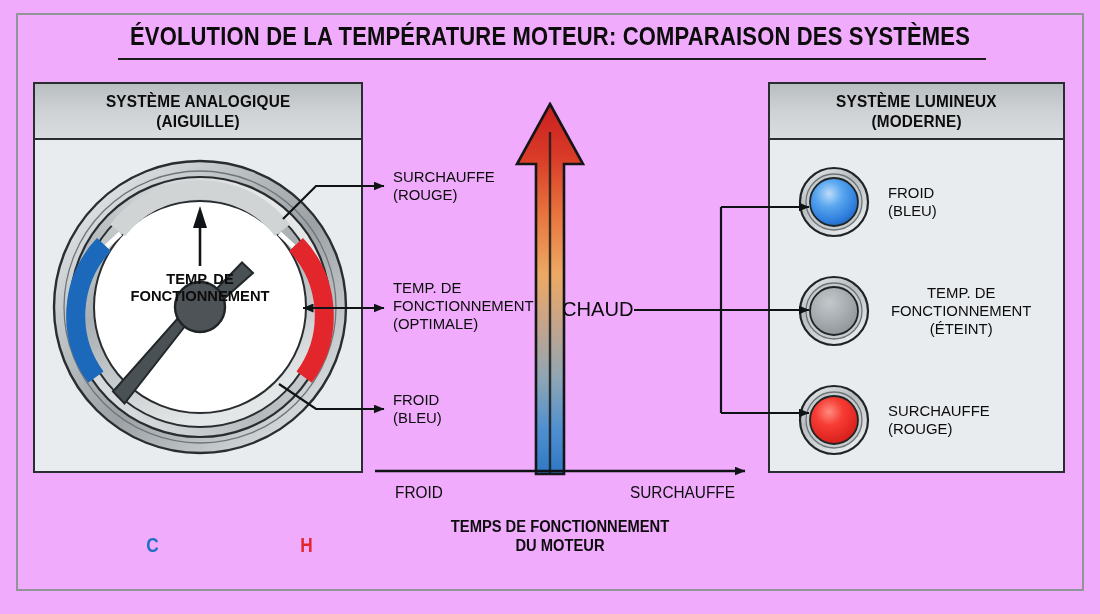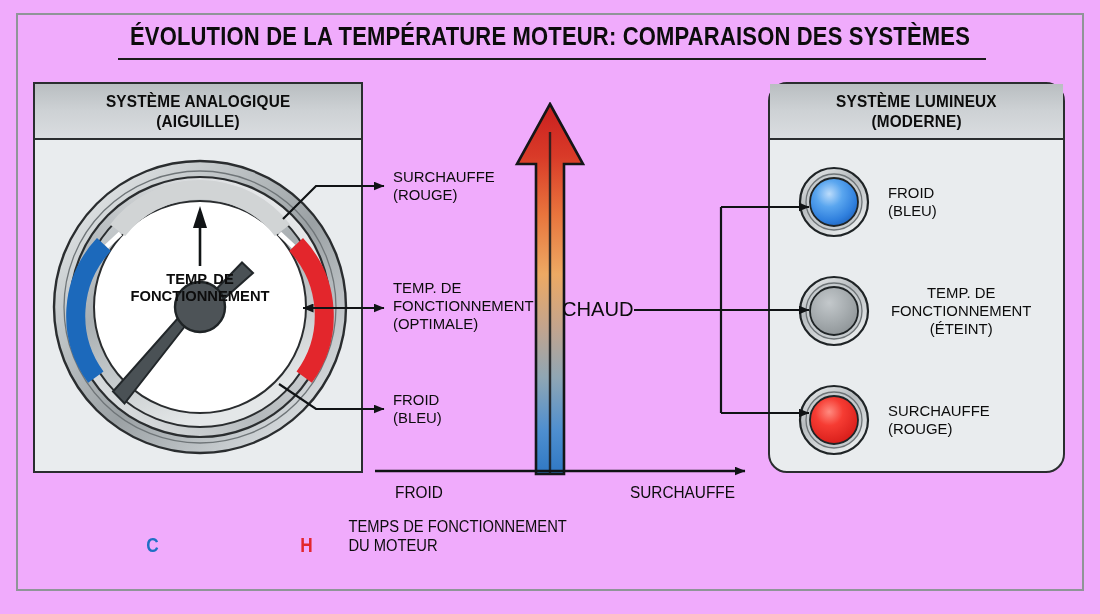--- a/index.html
+++ b/index.html
@@ -23,21 +23,21 @@
          background:#e9ecee;text-decoration:underline;}
   .panel-head{position:absolute;left:0;top:0;right:0;height:56px;
               box-sizing:border-box;border-bottom:2px solid #2a2d2f;
               background:linear-gradient(180deg,#b9bec1 0%,#cdd1d4 48%,#dadde0 100%);
               display:flex;flex-direction:column;align-items:center;justify-content:center;
               gap:1px;}
   .panel-head .ln{font-size:16.5px;font-weight:bold;color:#0c0c0c;
                   letter-spacing:.2px;transform:scaleX(.93);white-space:nowrap;}
 
   #panel-left{left:33px;top:82px;width:330px;height:391px;}
-  #panel-right{left:768px;top:82px;width:297px;height:391px;border-radius:19px;}
+  #panel-right{left:768px;top:82px;width:297px;height:391px;}
 
   
   .gauge-wrap{position:absolute;left:16px;top:74px;width:298px;height:298px;}
   .gauge-svg{display:block;width:298px;height:298px;}
   .gauge-label{position:absolute;left:50%;top:112px;transform:translateX(-50%);
                width:230px;text-align:center;font-size:15.5px;font-weight:bold;
                color:#0c0c0c;line-height:1.12;transform-origin:50% 0;white-space:nowrap;}
   .gauge-label span{display:block;transform:scaleX(.95);}
   .ch{position:absolute;font-size:21px;font-weight:bold;transform:scaleX(.82);}
   .ch.c{left:94px;top:375px;color:#1f6fc4;}
@@ -57,22 +57,22 @@
   
   #chaud-label{position:absolute;left:562px;top:297px;font-size:21px;color:#0c0c0c;
                white-space:nowrap;}
   #chaud-label span{display:block;transform:scaleX(.96);transform-origin:0 50%;}
 
   
   .axis-lbl{position:absolute;font-size:16px;color:#0c0c0c;white-space:nowrap;}
   .axis-lbl span{display:block;transform:scaleX(.96);transform-origin:0 50%;}
   #axis-froid{left:395px;top:484px;}
   #axis-surchauffe{left:630px;top:484px;}
-  #axis-caption{position:absolute;left:330px;top:518px;width:460px;text-align:left;
-                font-size:16px;font-weight:normal;color:#0c0c0c;line-height:1.18;}
+  #axis-caption{position:absolute;left:330px;top:518px;width:460px;text-align:center;
+                font-size:16px;font-weight:bold;color:#0c0c0c;line-height:1.18;}
   #axis-caption span{display:block;transform:scaleX(.92);}
 
   
   .led-row{position:absolute;display:flex;align-items:center;}
   .led{position:relative;width:72px;height:72px;flex:0 0 auto;}
   .led-text{margin-left:18px;font-size:15.5px;color:#0c0c0c;line-height:1.16;
             white-space:nowrap;}
   .led-text span{display:block;transform:scaleX(.96);transform-origin:0 50%;}
   .led-text.ctr{text-align:center;}
   .led-text.ctr span{transform-origin:50% 50%;}

